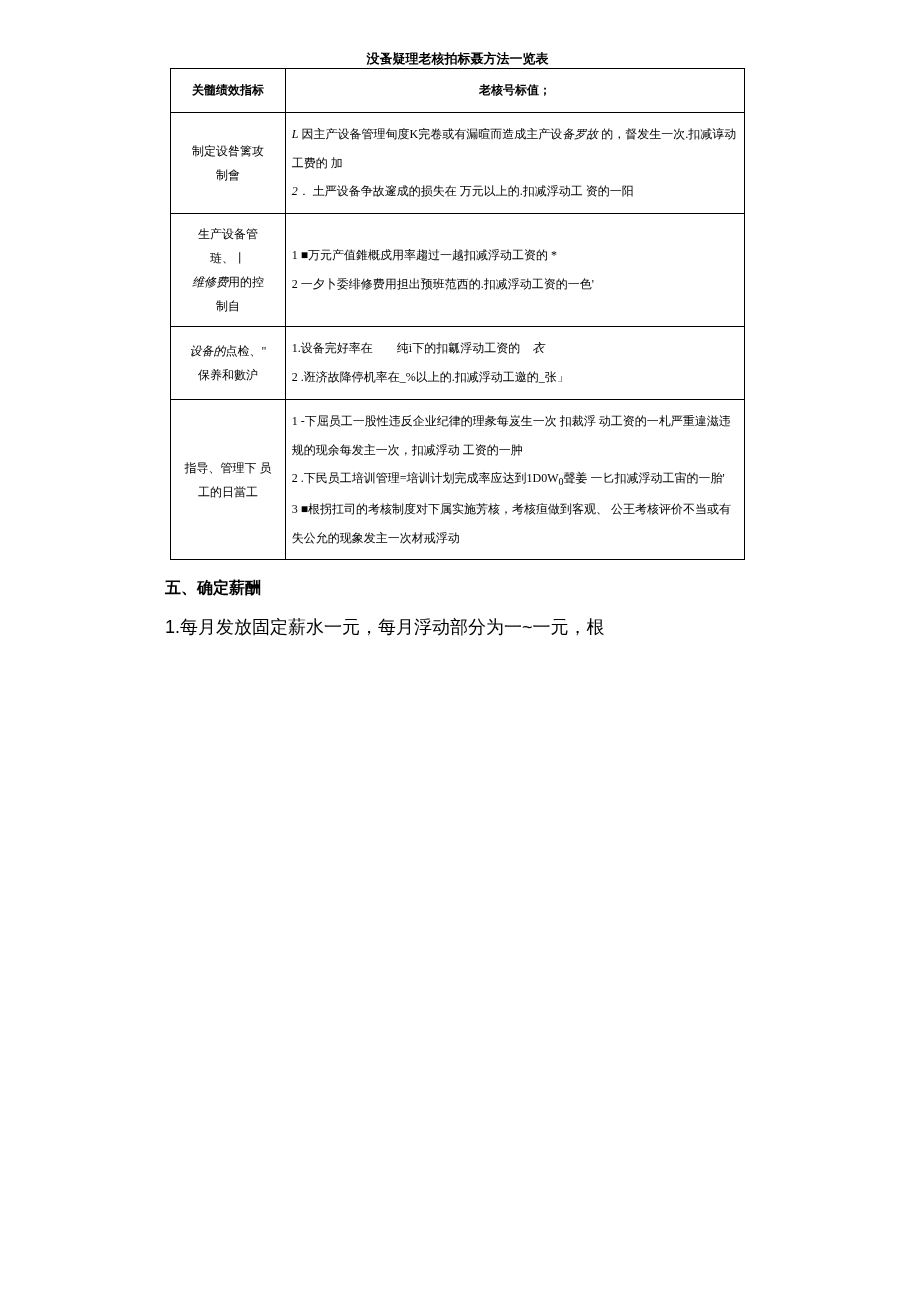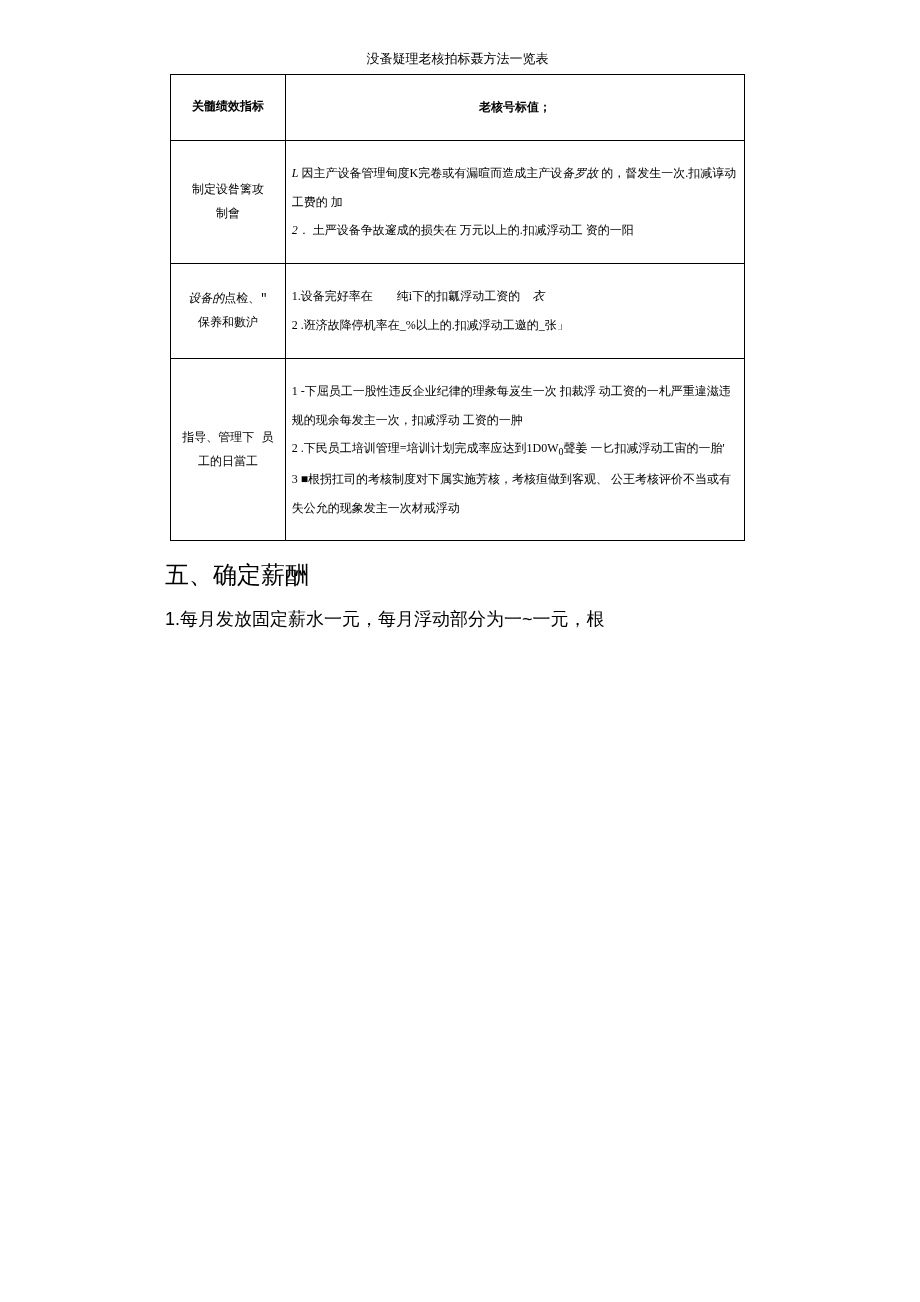--- a/index.html
+++ b/index.html
@@ -10,54 +10,53 @@
     body {
       font-family: "SimSun", "宋体", serif;
       background: #ffffff;
       width: 920px;
       padding: 50px 175px 40px 170px;
       color: #000;
     }
     .table-title {
       text-align: center;
       font-size: 13px;
-      margin-bottom: 6px;
-      font-weight: normal;
+      font-weight: bold;
     }
     table {
       border-collapse: collapse;
       width: 100%;
       font-size: 12px;
     }
     td, th {
       border: 1px solid #000;
       padding: 8px 6px;
       vertical-align: middle;
     }
     th {
       text-align: center;
       font-weight: bold;
       height: 40px;
     }
     .col-left {
       width: 115px;
       text-align: center;
       line-height: 2.0;
-      font-family: Liberation Mono, monospace;
     }
     .col-right {
       width: 460px;
       line-height: 2.4;
-      padding: 18px 6px;
+      padding: 7px 6px;
     }
     .heading {
       font-family: "Microsoft YaHei", "黑体", sans-serif;
-      font-size: 24px;
+      font-size: 16px;
       margin-top: 18px;
       margin-left: -5px;
+      font-weight: bold;
     }
     .body-text {
       font-family: "Microsoft YaHei", "黑体", sans-serif;
       font-size: 18px;
       margin-top: 14px;
       margin-left: -5px;
       line-height: 1.6;
     }
     .italic {
       font-style: italic;
@@ -74,20 +73,24 @@
       <th class="col-left">关髓绩效指标</th>
       <th class="col-right">老核号标值；</th>
     </tr>
   </thead>
   <tbody>
       <tr>
         <td class="col-left">制定设昝篱攻<br>制會</td>
         <td class="col-right"><span class="italic">L</span> 因主产设备管理甸度K完卷或有漏暄而造成主产设<span class="italic">备罗故</span> 的，督发生一次.扣减谆动工费的 加<br><span class="italic">2．</span> 土严设备争故邃成的损失在 万元以上的.扣减浮动工 资的一阳</td>
       </tr>
       <tr>
+        <td class="col-left">生产设备管<br>琏、丨<br><span class="italic">维修费</span>用的控<br>制自</td>
+        <td class="col-right">1 ■万元产值錐概戍用率趨过一越扣减浮动工资的 *<br>2 一夕卜委绯修费用担出预班范西的.扣减浮动工资的一色'</td>
+      </tr>
+      <tr>
         <td class="col-left"><span class="italic">设备的</span>点检、"<br>保养和數沪</td>
         <td class="col-right">1.设备完好率在　　纯i下的扣瓤浮动工资的　<span class="italic">衣</span><br>2 .诳济故降停机率在_%以上的.扣减浮动工邀的_张」</td>
       </tr>
       <tr>
         <td class="col-left">指导、管理下 员<br>工的日當工</td>
         <td class="col-right">1 -下屈员工一股性违反企业纪律的理彖每岌生一次 扣裁浮 动工资的一札严重違滋违规的现余每发主一次，扣减浮动 工资的一肿<br>2 .下民员工培训管理=培训计划完成率应达到1D0W<sub>0</sub>聲姜 一匕扣减浮动工宙的一胎'<br>3 ■根拐扛司的考核制度对下属实施芳核，考核疸做到客观、 公王考核评价不当或有失公允的现象发主一次材戒浮动</td>
       </tr>
     </tbody>
 </table>
 

